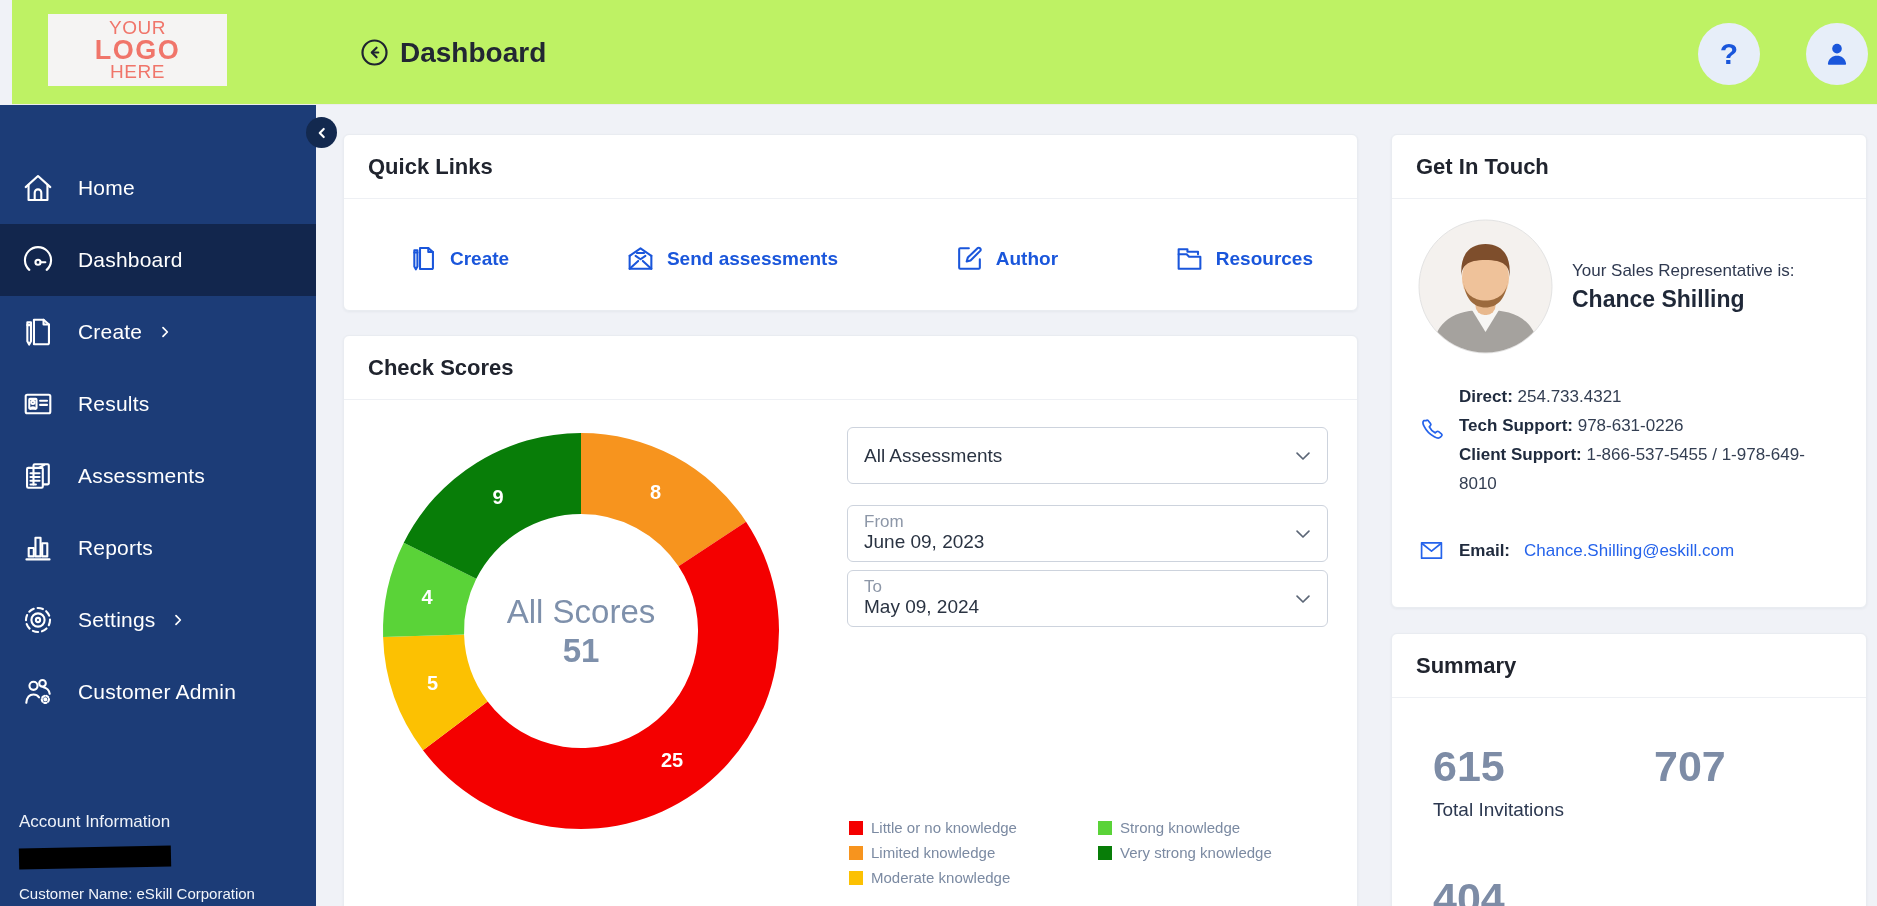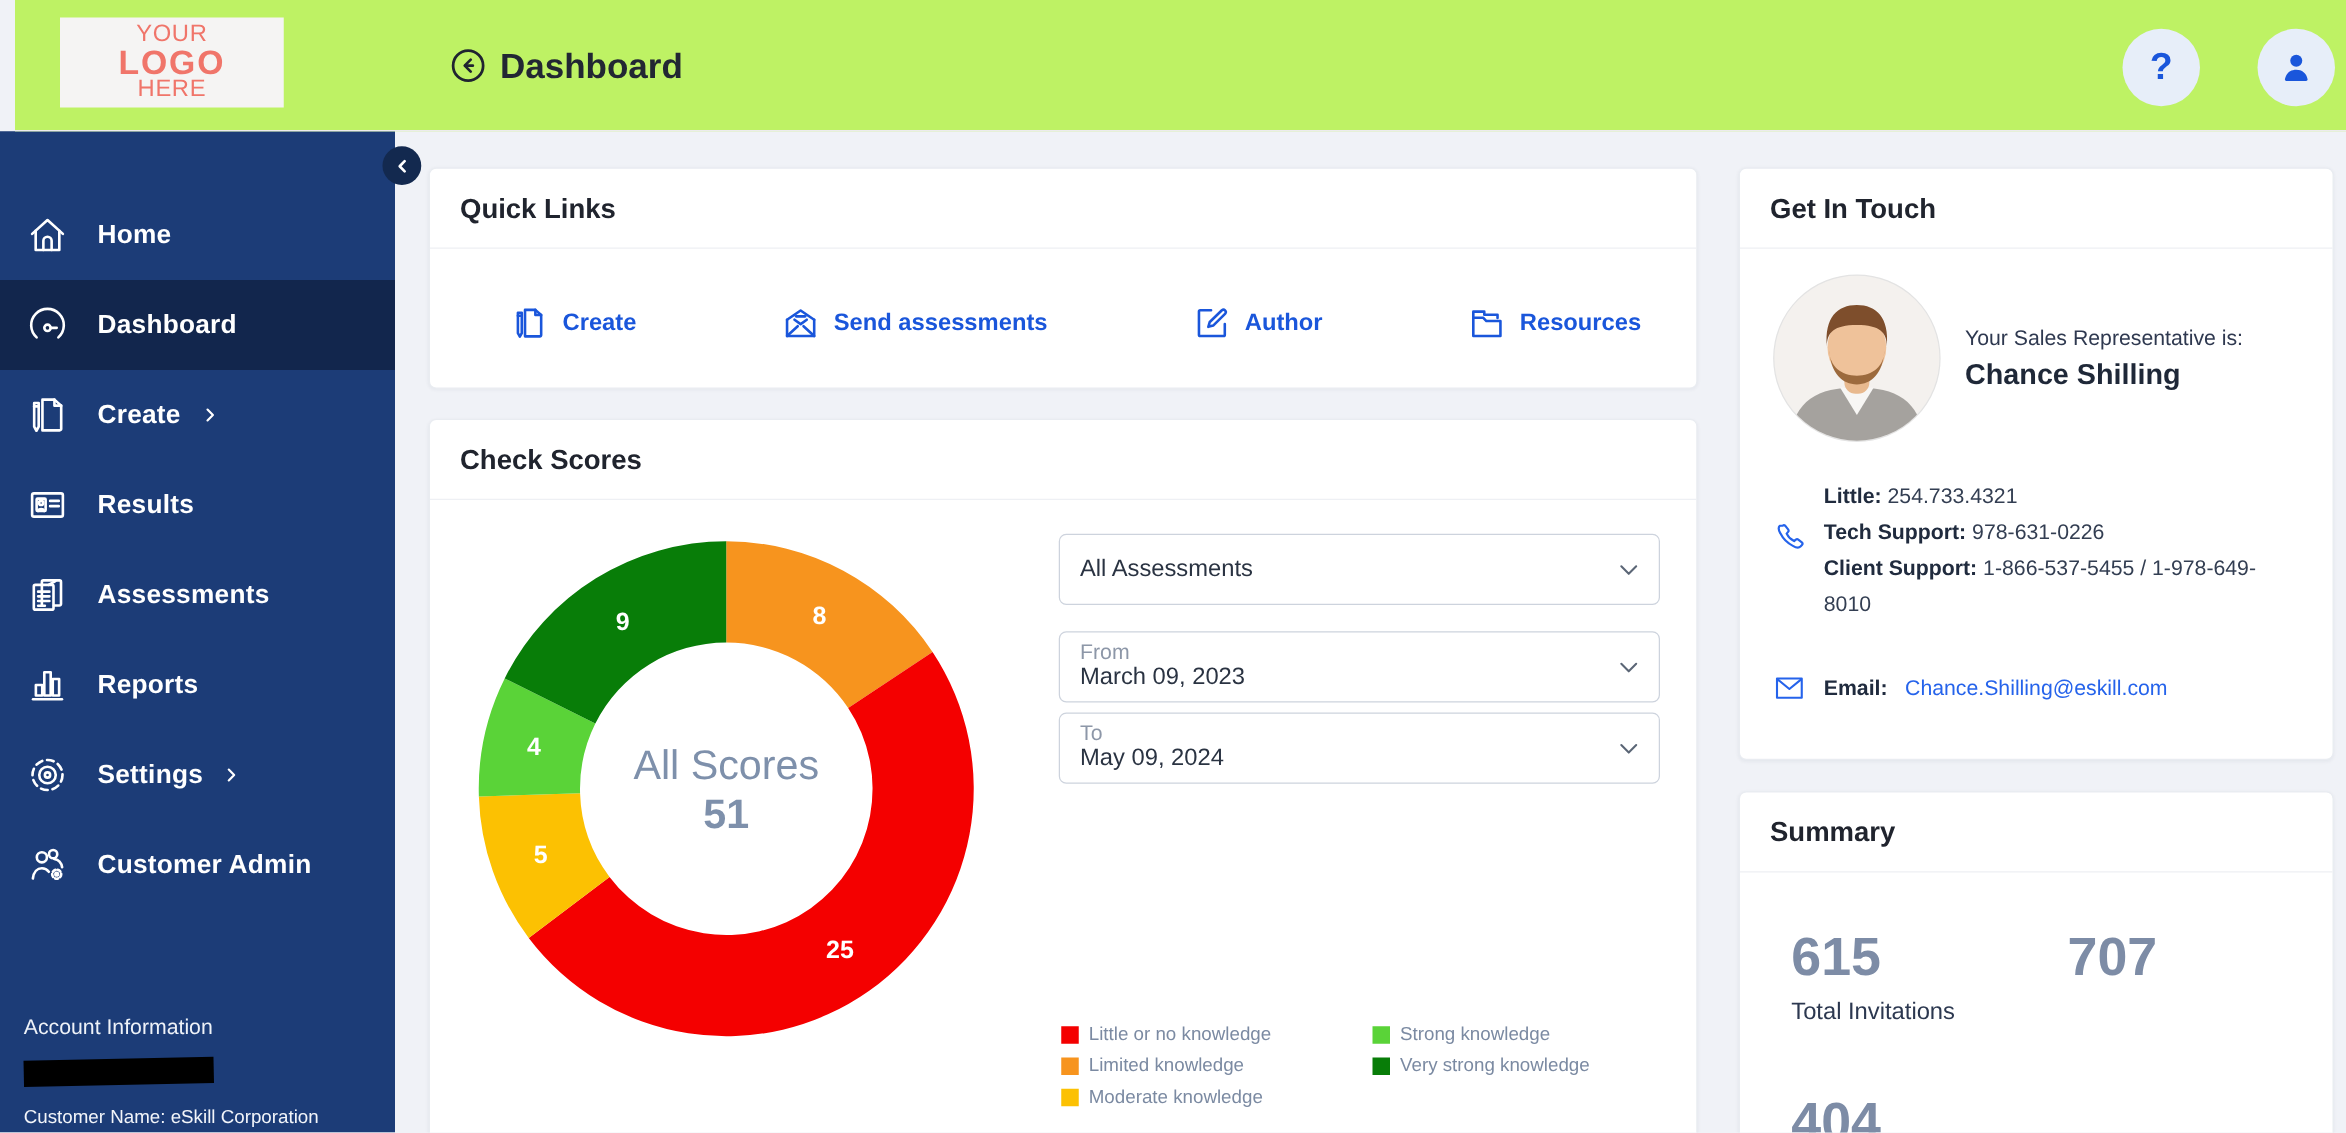--- a/index.html
+++ b/index.html
@@ -46,21 +46,21 @@
     position: absolute; left: 306px; top: 117px; width: 31px; height: 31px;
     border-radius: 50%; background: #13294f; border: none; cursor: pointer; z-index: 6;
     display: flex; align-items: center; justify-content: center; color: #fff;
   }
   .collapse-btn .icon { width: 18px; height: 18px; }
   .menu { padding-top: 47px; }
   .menu-item { height: 72px; display: flex; align-items: center; padding: 0 20px; cursor: pointer; }
   .menu-item.active { background: #12264d; }
   .menu-icon { width: 36px; height: 36px; color: #fff; flex: none; }
   .menu-icon svg { stroke-width: 1.4; }
-  .menu-label { margin-left: 22px; font-size: 21px; font-weight: 700; letter-spacing: .2px; color: #ffffff; }
+  .menu-label { margin-left: 22px; font-size: 21px; font-weight: 400; letter-spacing: .2px; color: #ffffff; }
   .submenu-arrow { width: 16px; height: 16px; margin-left: 15px; color: #fff; }
   .submenu-arrow svg { stroke-width: 2.6; }
   .account-info { position: absolute; left: 19px; top: 707px; }
   .account-info-title { font-size: 17px; color: #eef2f8; font-weight: 400; }
   .redacted-bar { width: 152px; height: 21px; background: #000; margin-top: 15px; transform: rotate(-1.2deg); }
   .customer-name { margin-top: 17px; font-size: 15px; color: #f2f5fa; }
 
   
   .card {
     position: absolute; background: #fff;
@@ -355,21 +355,21 @@
       <div class="select-box single">
         <div class="sel-value">All Assessments</div>
         <span class="icon chev">
           <svg viewBox="0 0 24 24" fill="none" stroke="currentColor" stroke-linecap="round" stroke-linejoin="round">
               <path d="M5.5 8.8 12 15.3l6.5-6.5"></path>
             </svg>
         </span>
       </div>
       <div class="select-box from">
         <div class="date-label">From</div>
-        <div class="sel-value">March 09, 2023</div>
+        <div class="sel-value">June 09, 2023</div>
         <span class="icon chev">
           <svg viewBox="0 0 24 24" fill="none" stroke="currentColor" stroke-linecap="round" stroke-linejoin="round">
               <path d="M5.5 8.8 12 15.3l6.5-6.5"></path>
             </svg>
         </span>
       </div>
       <div class="select-box to">
         <div class="date-label">To</div>
         <div class="sel-value">May 09, 2024</div>
         <span class="icon chev">
@@ -429,21 +429,21 @@
       <div class="rep-intro">Your Sales Representative is:</div>
       <div class="rep-name">Chance Shilling</div>
     </div>
     <div class="contact-block">
       <span class="icon phone-icon">
         <svg viewBox="0 0 24 24" fill="none" stroke="currentColor" stroke-width="1.5" stroke-linecap="round" stroke-linejoin="round">
             <path d="M5 4.8c-1 1-.9 3 .4 5.2a19 19 0 0 0 8.6 8.6c2.2 1.3 4.2 1.4 5.2.4l1-1c.5-.5.4-1.3-.1-1.8l-2.4-1.9c-.5-.4-1.2-.4-1.7 0l-1.2 1c-1.9-.9-4.2-3.2-5.1-5.1l1-1.2c.4-.5.4-1.2 0-1.7L8.8 4.9c-.5-.5-1.3-.6-1.8-.1z"></path>
           </svg>
       </span>
       <div class="phone-lines">
-          <div><b>Little:</b> 254.733.4321</div>
+          <div><b>Direct:</b> 254.733.4321</div>
           <div><b>Tech Support:</b> 978-631-0226</div>
           <div><b>Client Support:</b> 1-866-537-5455 / 1-978-649-8010</div>
         </div>
     </div>
     <div class="email-row">
       <span class="icon email-icon">
         <svg viewBox="0 0 24 24" fill="none" stroke="currentColor" stroke-width="1.5" stroke-linejoin="round">
             <rect x="3.2" y="5.2" width="17.6" height="13.6"></rect>
             <path d="M3.6 5.8 12 12.6l8.4-6.8"></path>
           </svg>

